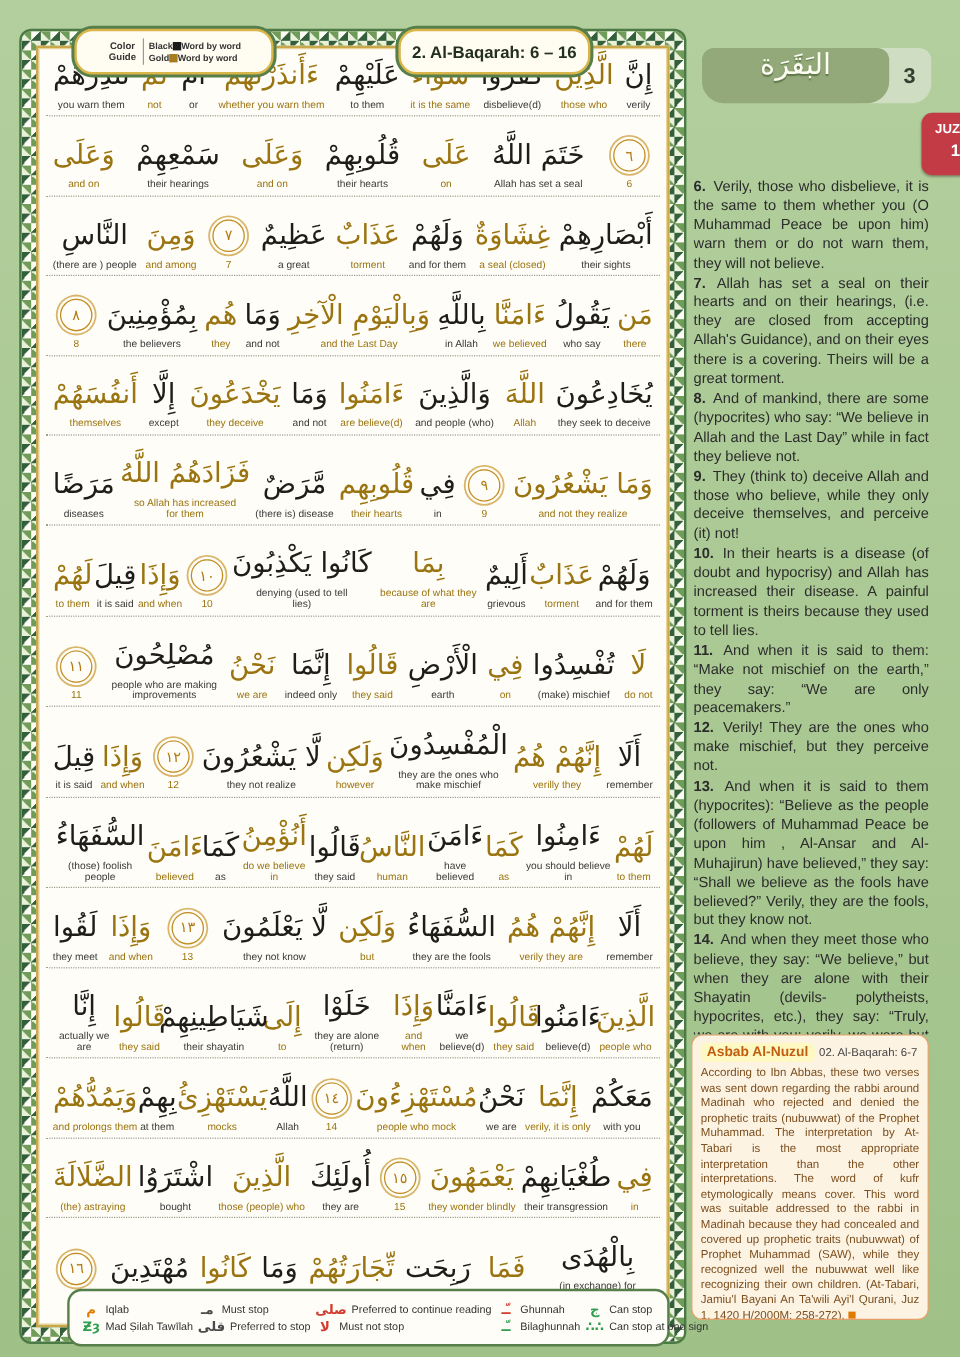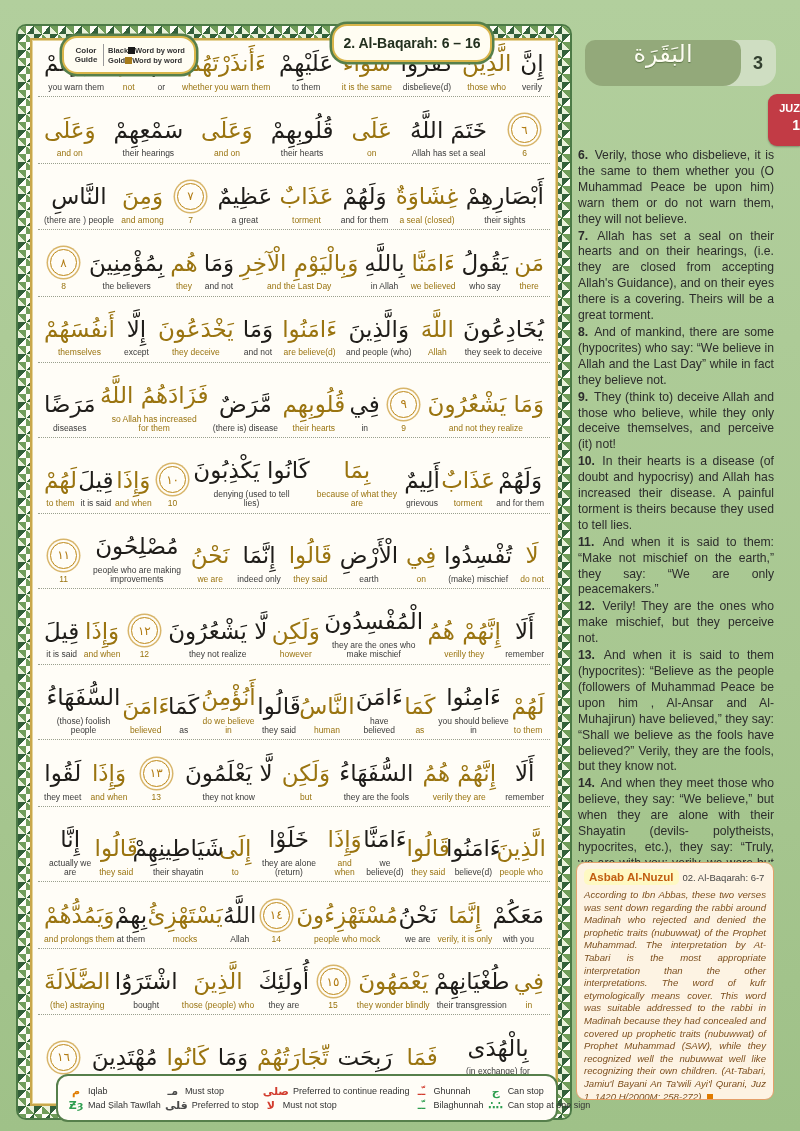--- a/index.html
+++ b/index.html
@@ -35,21 +35,21 @@
     width:25px;height:25px;border-radius:50%;border:1.5px solid #c08c1f;
     box-shadow:0 0 0 2px #fffdf7,0 0 0 3.5px #d8b56a;
     display:flex;align-items:center;justify-content:center;
     color:#b27c14;font-size:12px;margin:4px 6px 5px 6px;font-family:"DejaVu Sans",sans-serif;
   }
   
   .pill{
     position:absolute;background:#fffdf2;border:2px solid #d9b54a;border-radius:15px;
     box-shadow:0 0 0 2.5px #567f4b;display:flex;align-items:center;justify-content:center;z-index:5;
   }
-  .pill-legend{left:62px;top:36px;width:122px;height:34px;padding:0 4px;}
+  .pill-legend{left:62px;top:24px;width:122px;height:34px;padding:0 20px;}
   .cg-title{font-size:8px;font-weight:bold;color:#333;width:26px;text-align:center;line-height:1.15;}
   .cg-div{width:1px;height:22px;background:#999;margin:0 4px;}
   .cg-rows{display:flex;flex-direction:column;gap:1px;}
   .cg-row{display:flex;align-items:center;font-size:7.5px;color:#333;font-weight:bold;gap:0;line-height:1.2;}
   .sw{width:7px;height:7px;display:inline-block;}
   .sw-black{background:#1a1a1a;}
   .sw-gold{background:#a67c1c;}
   .pill-title{left:332px;top:24px;width:156px;height:34px;font-size:14px;font-weight:bold;color:#23301f;}
   
   .banner-tab{
@@ -72,21 +72,21 @@
   .tpara{margin:0 0 1px 0;font-size:12.2px;line-height:15.9px;text-align:justify;color:#2c2c2c;}
   .tpara b{padding-right:2px;}
   
   .asbab{
     position:absolute;left:576px;top:862px;width:198px;height:238px;background:#fdf3e3;
     border:1.5px solid #e4a06a;border-radius:9px;box-sizing:border-box;padding:6px 7px;overflow:hidden;
   }
   .asbab-head{display:flex;align-items:center;gap:4px;margin-bottom:4px;}
   .asbab-title{background:#fef9c3;color:#c25e10;font-weight:bold;font-size:11.5px;padding:2px 5px;border-radius:5px;white-space:nowrap;}
   .asbab-ref{font-size:9.5px;color:#444;}
-  .asbab-body{font-size:9.6px;line-height:12.6px;text-align:justify;color:#7c4f1e;font-style:italic;}
+  .asbab-body{font-size:9.6px;line-height:12.6px;text-align:justify;color:#7c4f1e;}
   .endsq{display:inline-block;width:6px;height:6px;background:#e07b00;margin-left:3px;}
   
   .flegend{
     position:absolute;left:56px;top:1074px;width:502px;height:48px;background:#fffdf7;
     border:2px solid #567f4b;border-radius:12px;z-index:6;box-sizing:border-box;
     display:grid;grid-template-columns:0.95fr 1fr 1.75fr 0.85fr 1.15fr;
     align-content:center;row-gap:3px;column-gap:4px;padding:3px 10px;
   }
   .lgitem{display:flex;align-items:center;gap:4px;}
   .lgsym{font-family:"DejaVu Sans",sans-serif;font-size:11px;font-weight:bold;min-width:16px;text-align:center;line-height:1;}

